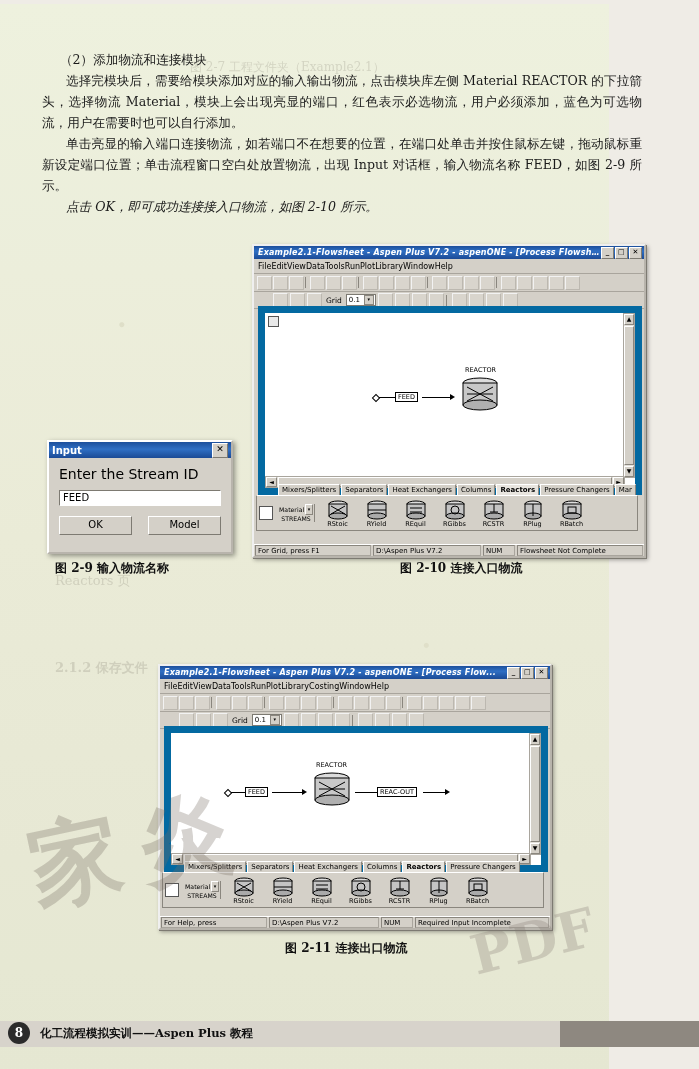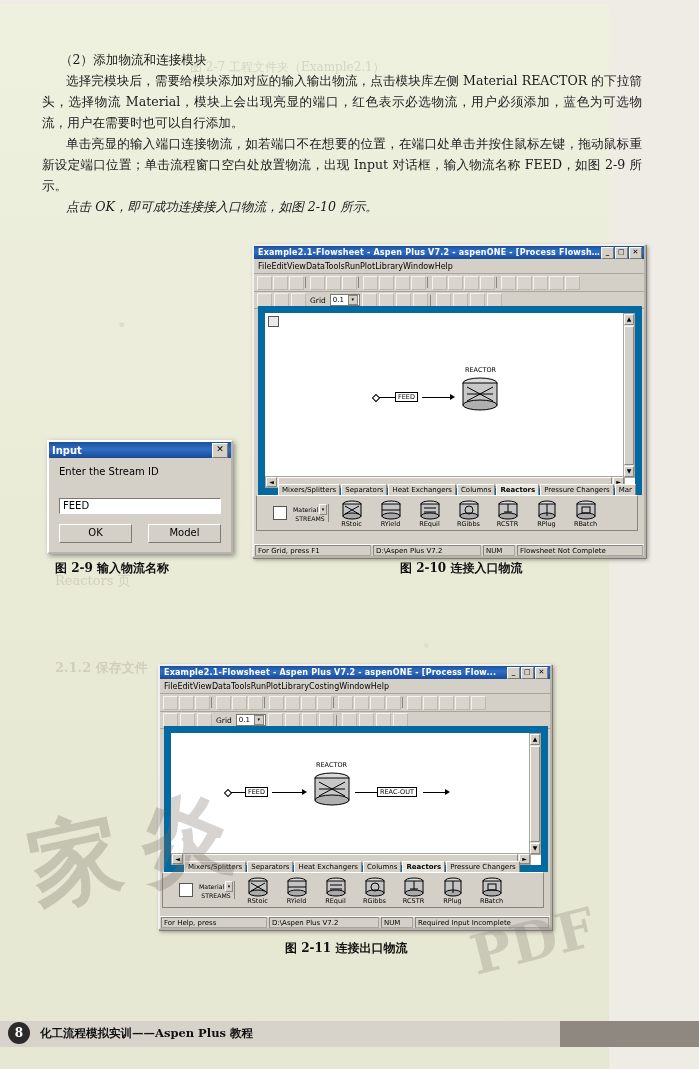--- a/index.html
+++ b/index.html
@@ -75,21 +75,21 @@
     font-size:8px;color:#000;
     overflow:hidden;
   }
   .titlebar{
     height:13px;
     background:linear-gradient(180deg,#1c4f9c 0%,#2f6fc4 40%,#1b4a95 100%);
     color:#fff;display:flex;align-items:center;
     padding:0 2px;font-size:8px;font-weight:bold;
     letter-spacing:.2px;
   }
-  .titlebar .ttl{flex:1;overflow:hidden;white-space:nowrap;text-overflow:ellipsis;padding-left:2px;}
+  .titlebar .ttl{flex:1;overflow:hidden;white-space:nowrap;text-overflow:ellipsis;padding-left:2px;font-style:italic;}
   .tbtn{
     width:11px;height:10px;margin-left:1px;
     background:#d4d0c8;border:1px solid #7d7a72;
     border-top-color:#fff;border-left-color:#fff;
     font-size:7px;line-height:8px;text-align:center;color:#000;
   }
   .menubar{
     height:12px;display:flex;align-items:center;
     padding:1px 4px;border-bottom:1px solid #a9a59d;font-size:8px;
     background:#d4d0c8;
@@ -99,21 +99,21 @@
     padding:1px 3px;background:#d4d0c8;border-bottom:1px solid #a9a59d;
   }
   .tbicon{
     width:13px;height:12px;background:#d9d5cd;
     border:1px solid #bcb8b0;border-top-color:#f2f2f2;border-left-color:#f2f2f2;
     display:inline-block;position:relative;
   }
   .tbicon.sep{width:3px;background:transparent;border:none;border-left:1px solid #8a867e;height:11px;}
   .toolbar2{
     height:14px;display:flex;align-items:center;gap:2px;
-    padding:1px 3px;background:#d4d0c8;border-bottom:1px solid #a9a59d;
+    padding:1px 19px;background:#d4d0c8;border-bottom:1px solid #a9a59d;
     font-size:7.5px;
   }
   .combo{
     width:26px;height:10px;background:#fff;border:1px solid #7d7a72;
     display:inline-flex;align-items:center;justify-content:space-between;
     font-size:7px;padding:0 1px;
   }
   .combo .cv{padding-left:1px;}
   .combo .arw{width:8px;height:8px;background:#d4d0c8;border:1px solid #8a867e;
     font-size:5px;line-height:7px;text-align:center;}
@@ -139,21 +139,21 @@
   }
   .mtab{
     background:#d4d0c8;border:1px solid #8a867e;border-bottom:none;
     border-top-color:#fff;border-left-color:#fff;
     padding:0 3px;height:10px;line-height:10px;white-space:nowrap;
   }
   .mtab.active{background:#e8e5df;font-weight:bold;}
   .modelrow{
     display:flex;align-items:center;gap:6px;
     background:#d4d0c8;border:1px solid #8a867e;border-top-color:#fff;
-    height:34px;padding:0 16px;
+    height:34px;padding:0 2px;
   }
   .modelitem{width:33px;text-align:center;font-size:6.5px;line-height:7px;}
   .modelitem .glyph{
     height:22px;display:flex;align-items:center;justify-content:center;
   }
   .matstreams{
     width:34px;font-size:6.2px;line-height:7px;text-align:center;
     border-right:1px solid #8a867e;padding-right:1px;
   }
   .arrowbtn{
@@ -211,21 +211,21 @@
     color:#fff;font-weight:bold;font-size:10px;display:flex;align-items:center;
     padding:0 3px;
   }
   .dlg-title .t{flex:1;}
   .dlg-x{
     width:14px;height:13px;background:#d4d0c8;border:1px solid #7d7a72;
     border-top-color:#fff;border-left-color:#fff;color:#000;font-size:9px;
     line-height:11px;text-align:center;font-weight:bold;
   }
   .dlg-body{padding:8px 10px 10px 10px;}
-  .dlg-label{font-size:10px;margin-bottom:17px;}
+  .dlg-label{font-size:14px;margin-bottom:4px;}
   .dlg-input{
     width:100%;box-sizing:border-box;height:16px;background:#fff;
     border:1px solid #7d7a72;border-right-color:#fff;border-bottom-color:#fff;
     font-size:10px;padding:1px 3px;line-height:14px;
     font-family:"DejaVu Sans","Liberation Sans",sans-serif;color:#000;
   }
   .dlg-btns{display:flex;gap:16px;justify-content:center;margin-top:10px;}
   .dlg-btn{
     width:72px;height:17px;background:#d4d0c8;
     border:1px solid #7d7a72;border-top-color:#fff;border-left-color:#fff;

